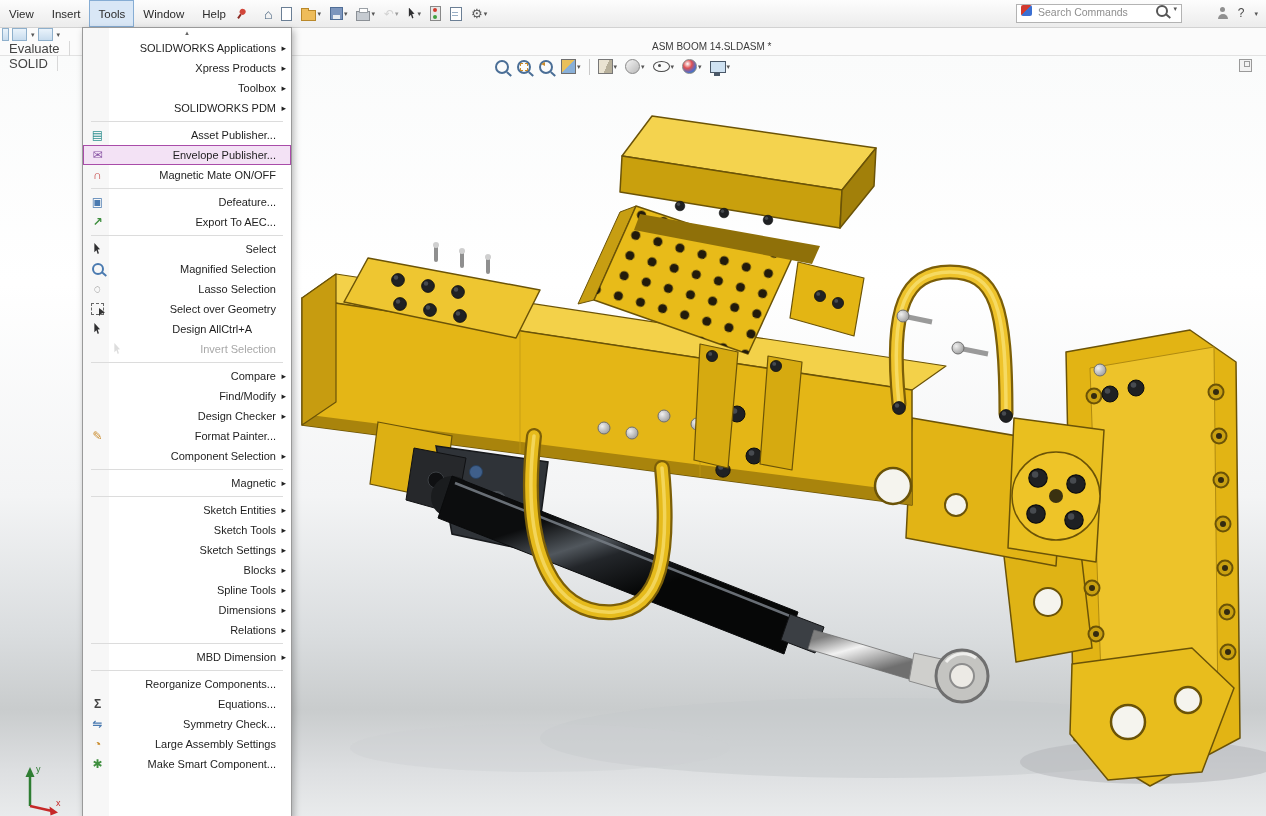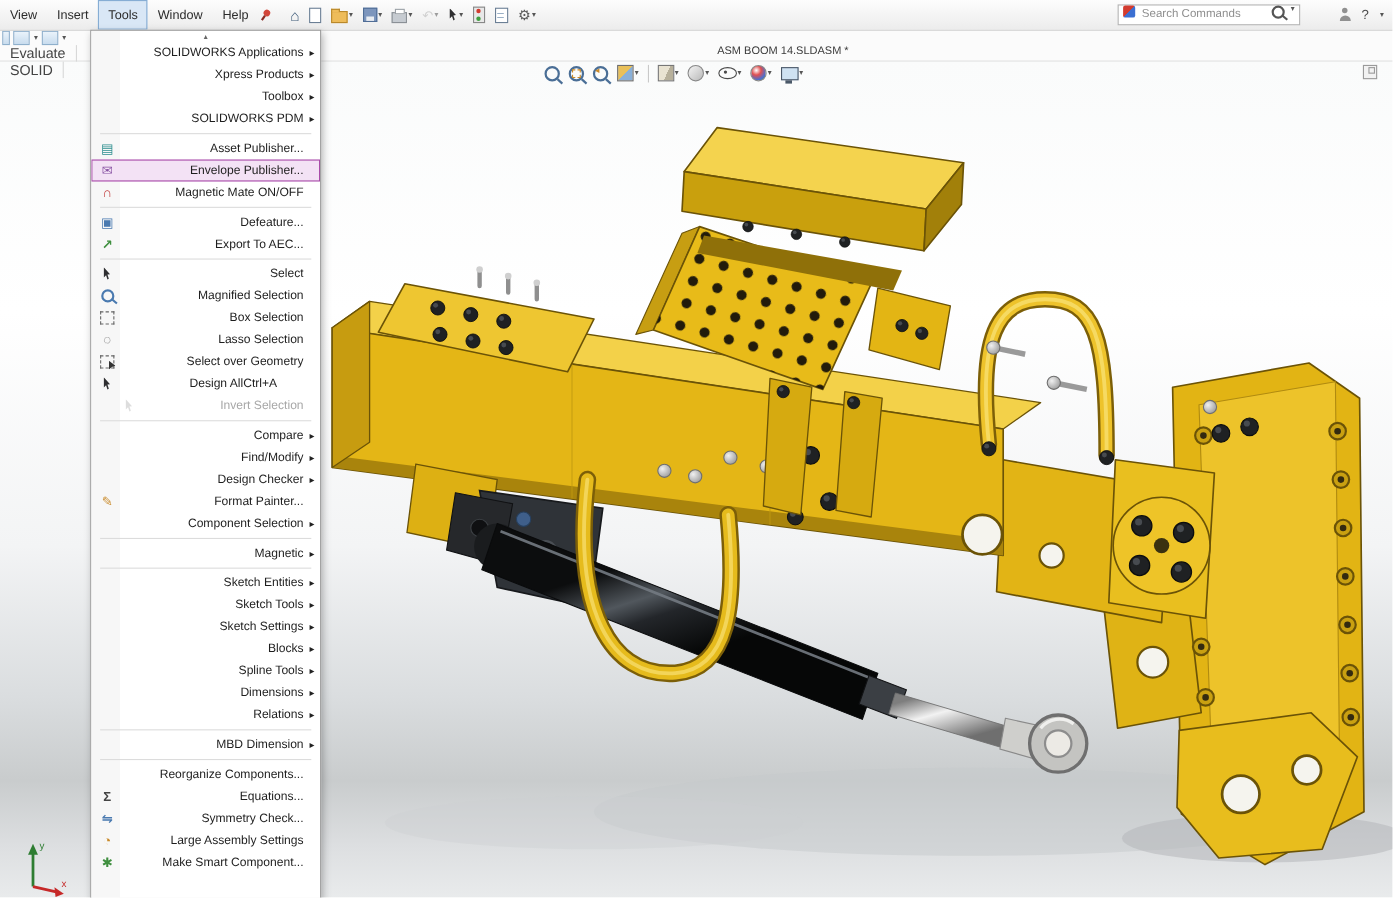--- a/index.html
+++ b/index.html
@@ -508,27 +508,20 @@
     </div>
     <div class="tm-row">
       <span class="tm-ic">
         <span class="ic i-mag blue"></span>
       </span>
       <span class="tm-label">Magnified Selection</span>
       <span class="tm-arrow"></span>
     </div>
     <div class="tm-row">
       <span class="tm-ic">
-        <span class="ic i-boxsel"></span>
-      </span>
-      <span class="tm-label">Box Selection</span>
-      <span class="tm-arrow"></span>
-    </div>
-    <div class="tm-row">
-      <span class="tm-ic">
         <span class="ic c-dark">◌</span>
       </span>
       <span class="tm-label">Lasso Selection</span>
       <span class="tm-arrow"></span>
     </div>
     <div class="tm-row">
       <span class="tm-ic">
         <span class="ic i-boxsel cur"></span>
       </span>
       <span class="tm-label">Select over Geometry</span>

